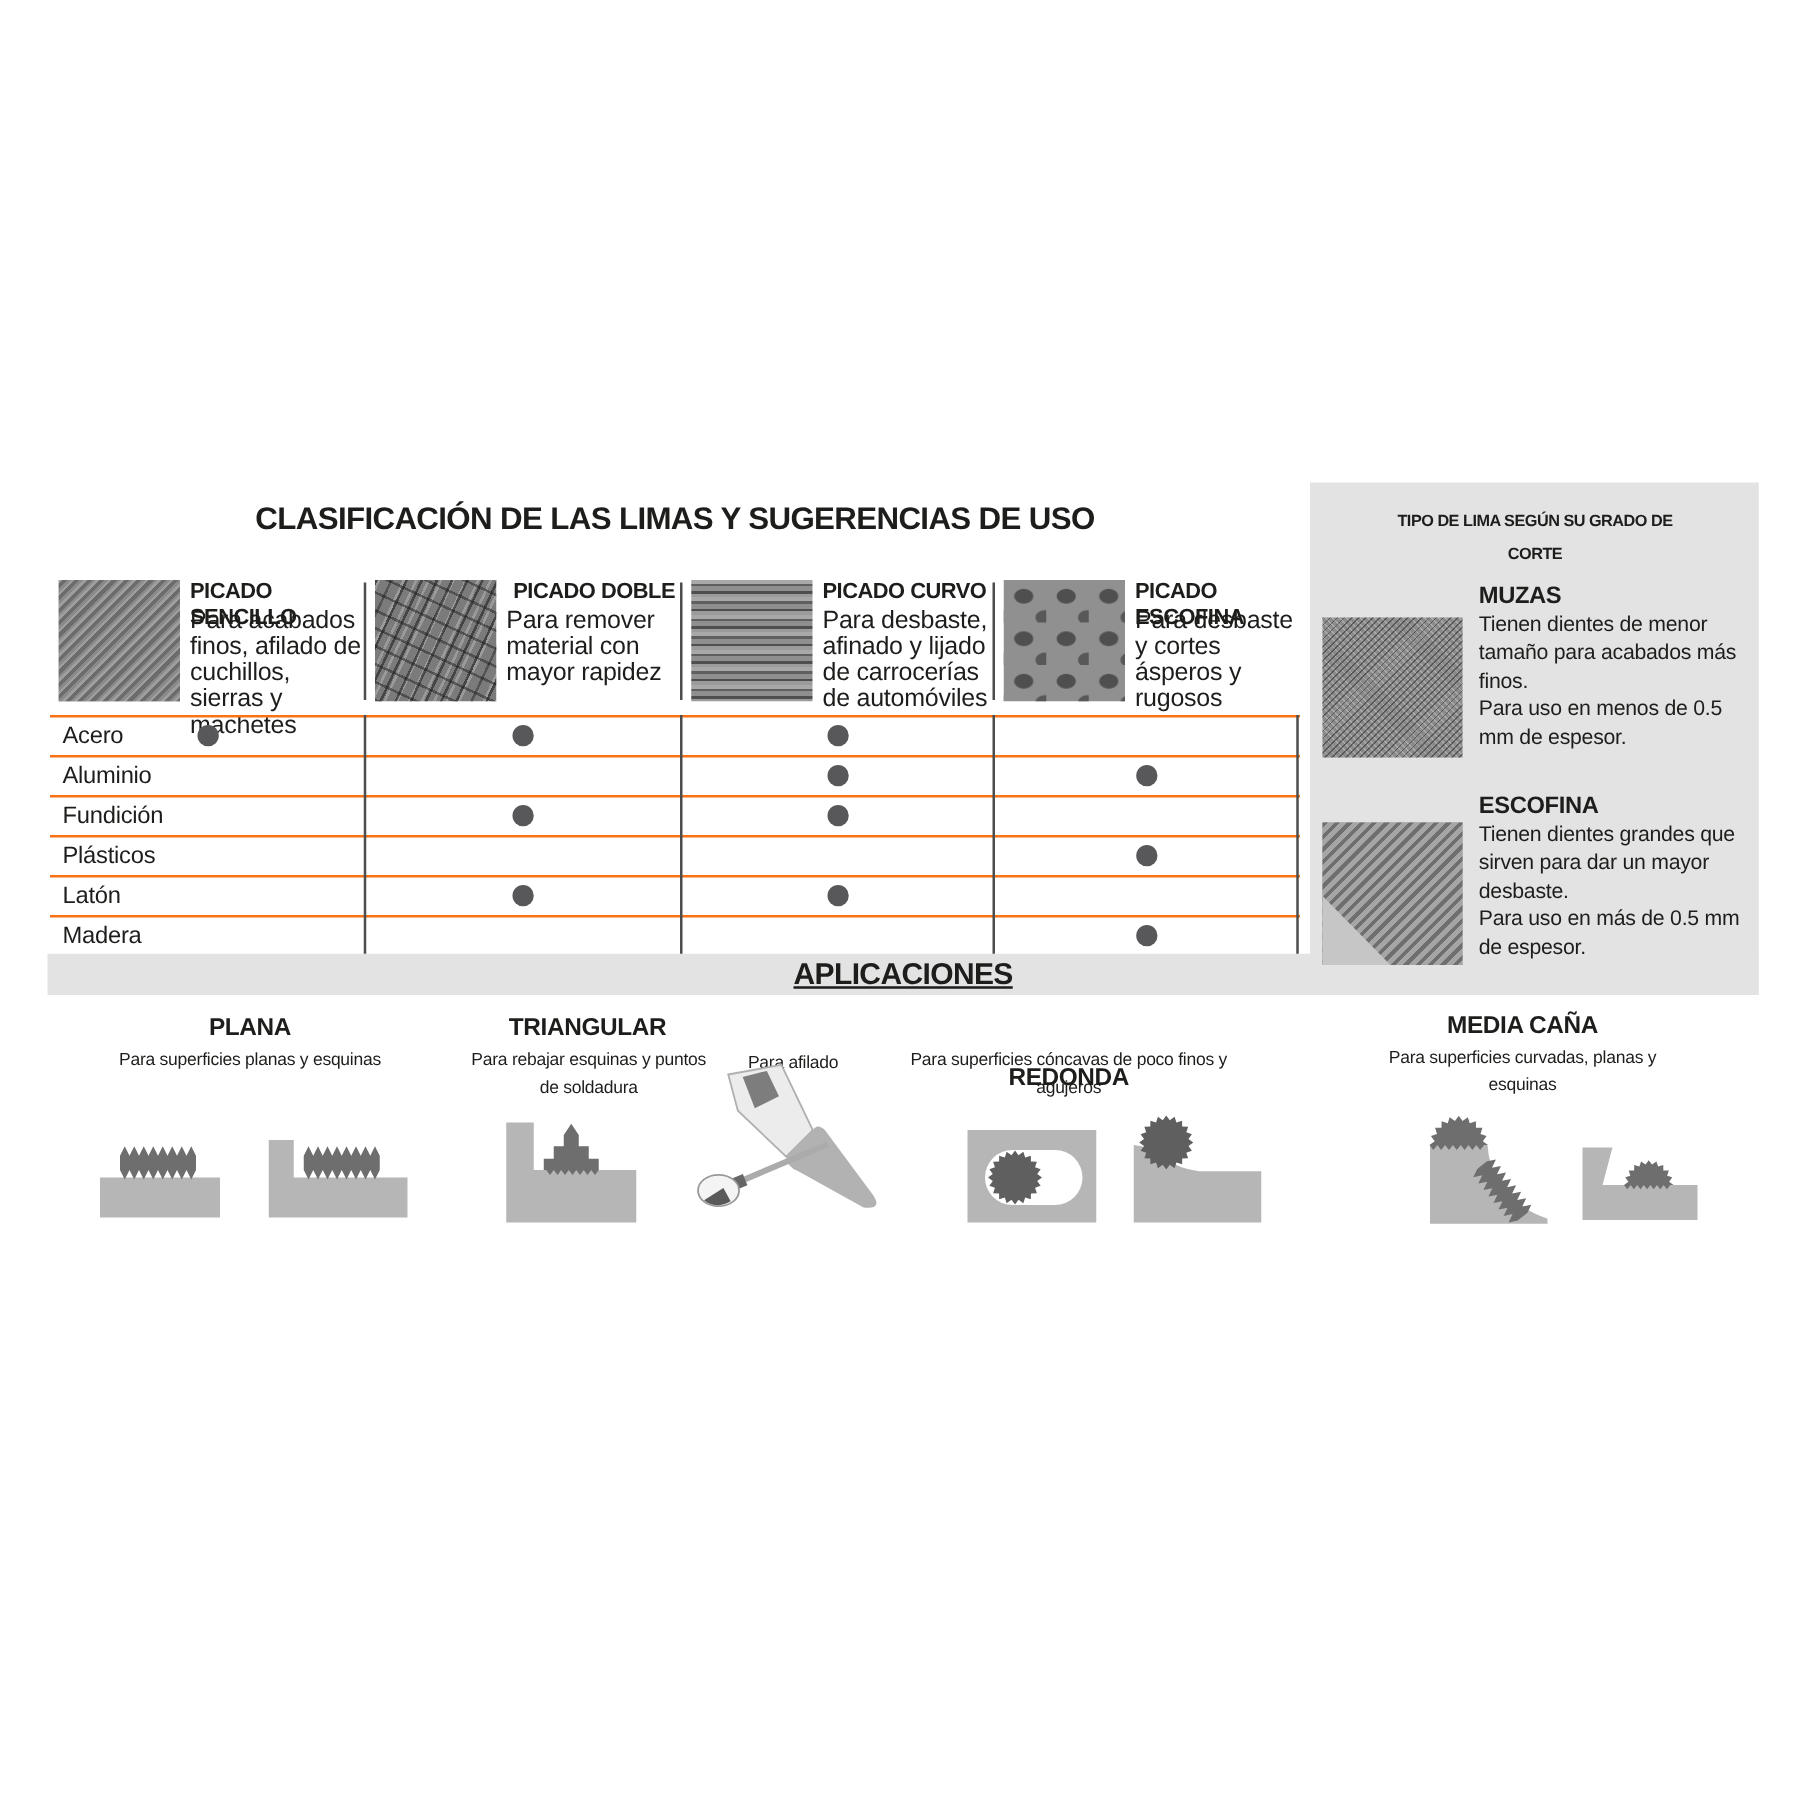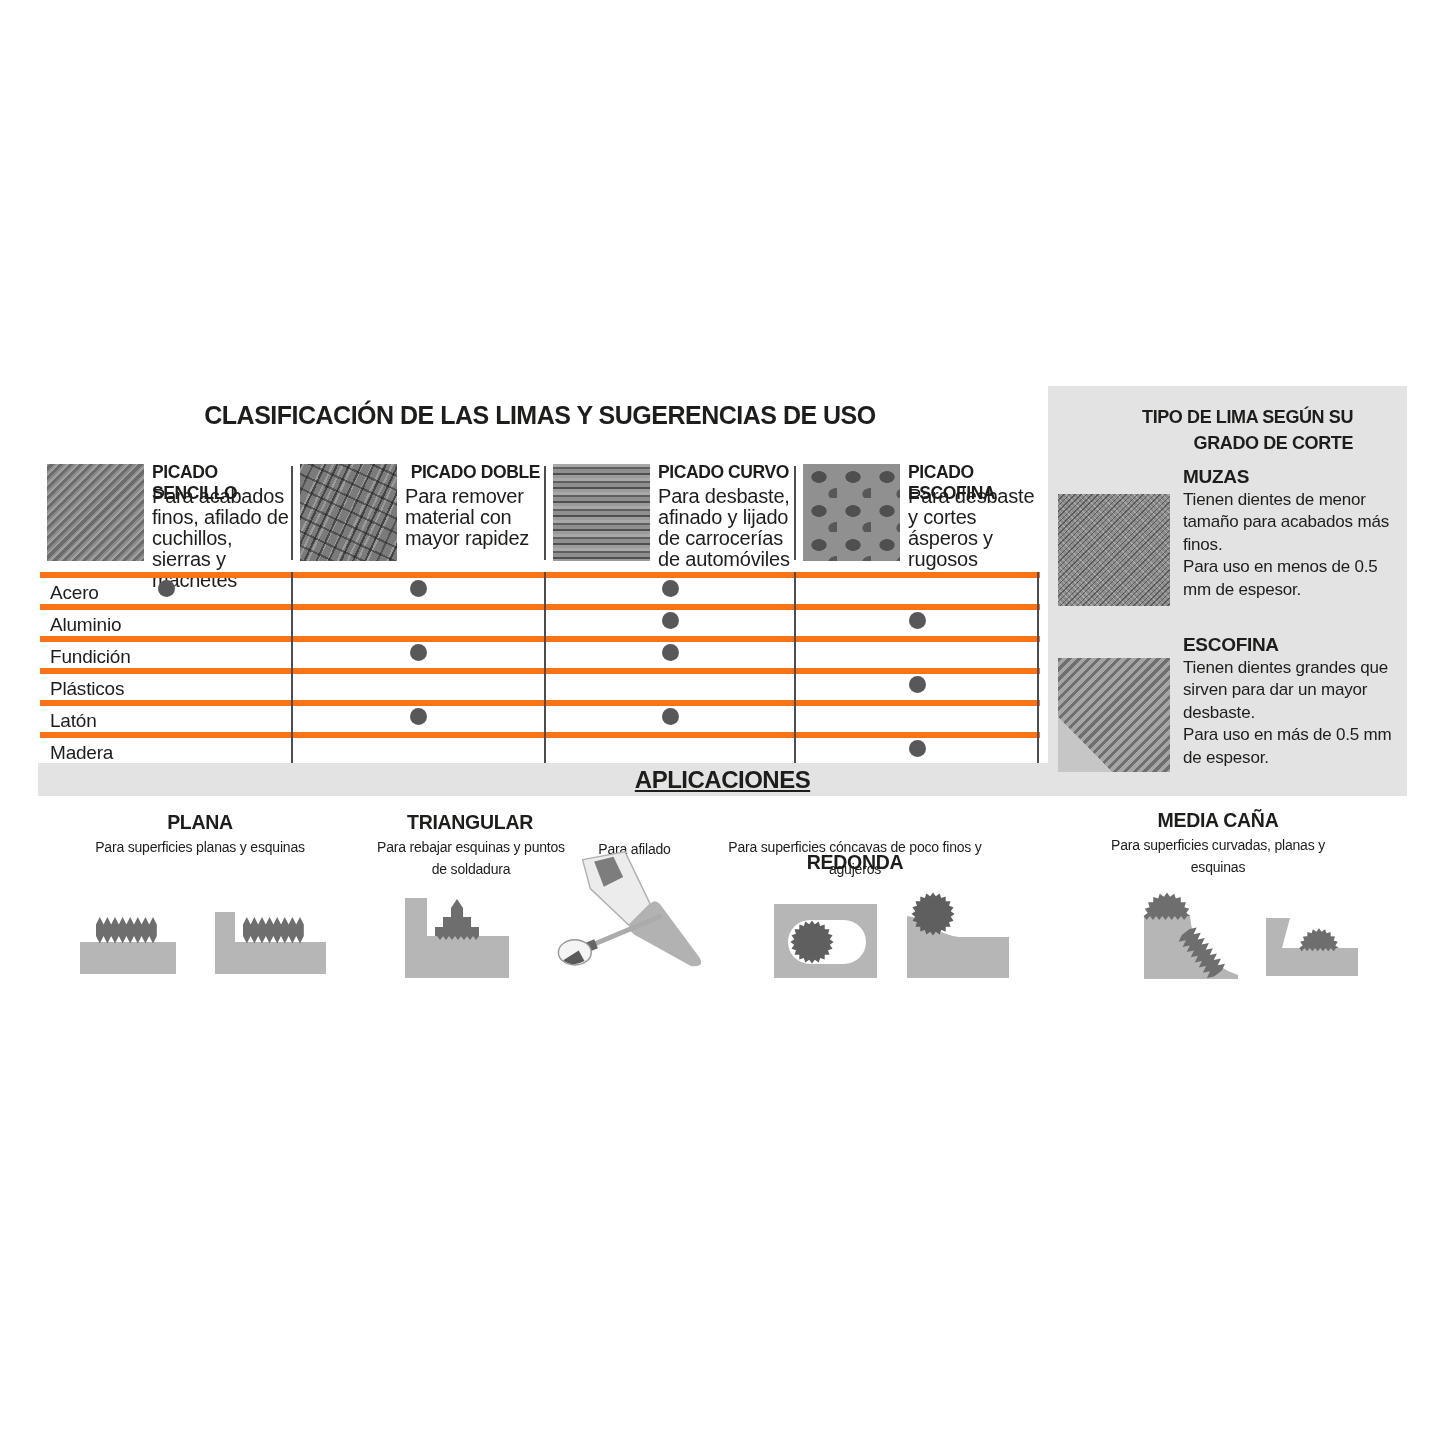--- a/index.html
+++ b/index.html
@@ -31,30 +31,30 @@
       repeating-linear-gradient(135deg,rgba(35,35,35,.5) 0 1px,rgba(0,0,0,0) 1px 4px),
       repeating-linear-gradient(45deg,rgba(250,250,250,.28) 0 1px,rgba(0,0,0,0) 1px 4px);}
   .tex-bastardas{background-color:#9a9a9a;background-image:
       linear-gradient(to top right,#c6c6c6 0 24%,rgba(0,0,0,0) 24.5%),
       repeating-linear-gradient(135deg,#6f6f6f 0 3px,#a5a5a5 3px 7px);}
 
   .cut-name{font-size:17.5px;font-weight:bold;letter-spacing:-0.4px;}
   .cut-desc{font-size:20px;line-height:21px;letter-spacing:-0.2px;}
 
   
-  .mat-row{position:absolute;left:40px;width:1000px;height:32px;border-top:6px solid #f97316;}
+  .mat-row{position:absolute;left:40px;width:1000px;height:32px;border-top:2px solid #f97316;}
   .mat-row .mat-label{display:block;padding-left:10px;font-size:19px;line-height:30px;letter-spacing:-0.2px;}
   .vline{position:absolute;width:2px;background:#4d4d4d;}
   .dot{position:absolute;width:17px;height:17px;border-radius:50%;background:#58585a;display:none;}
   .dot.on{display:block;}
   .c0{left:158px}.c1{left:410px}.c2{left:662px}.c3{left:909px}
   .r0{top:580px}.r1{top:612px}.r2{top:644px}.r3{top:676px}.r4{top:708px}.r5{top:740px}
 
   
-  .side-title{left:1103px;top:404px;width:250px;font-size:18px;font-weight:bold;letter-spacing:-0.4px;line-height:26px;text-align:right;}
+  .side-title{left:1103px;top:404px;width:250px;font-size:13px;font-weight:bold;letter-spacing:-0.4px;line-height:26px;text-align:center;}
   .grade-name{font-size:19px;font-weight:bold;letter-spacing:-0.3px;}
   .grade-text{font-size:17px;line-height:22.4px;letter-spacing:-0.2px;width:220px;}
   .grade-text .usage{display:block;}
 
   
   .app-title{font-size:19.5px;font-weight:bold;letter-spacing:-0.3px;text-align:center;}
   .app-caption{font-size:14px;line-height:22px;letter-spacing:-0.2px;text-align:center;}
 </style>
 </head>
 <body>

